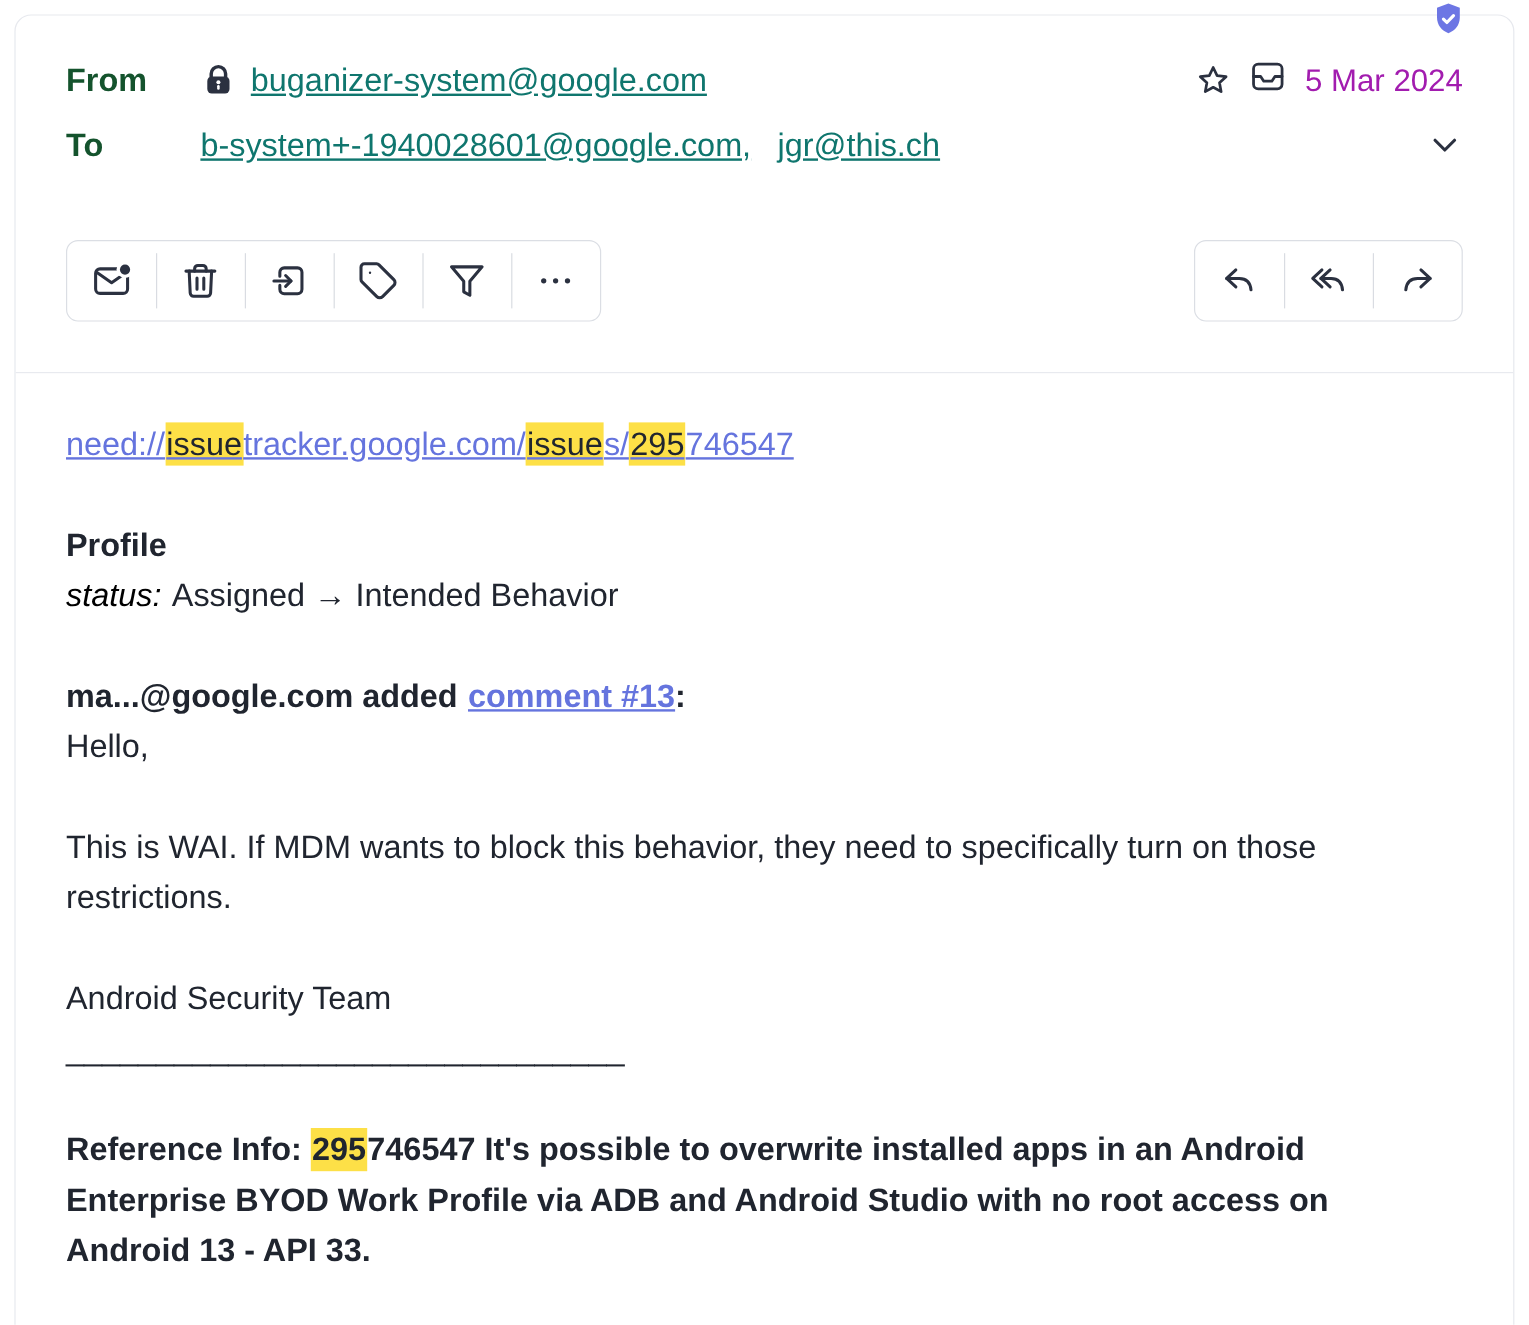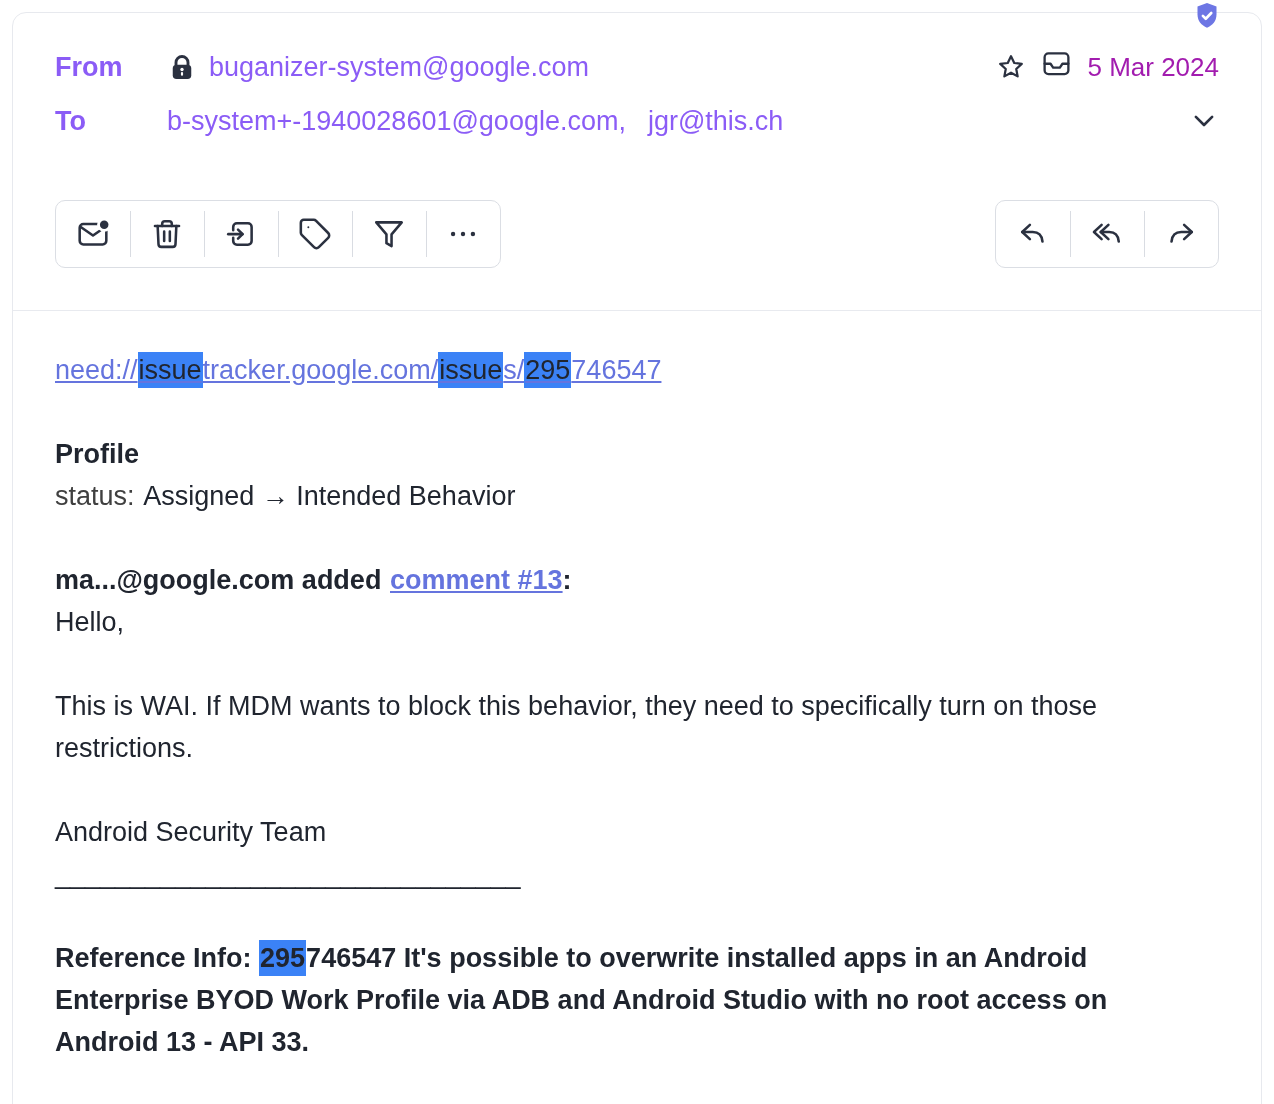--- a/index.html
+++ b/index.html
@@ -14,22 +14,22 @@
     position: absolute; left: 12px; top: 12px;
     width: 1250px; height: 1400px;
     border: 1px solid #e7e9ee; border-radius: 14px;
     background: #fff;
   }
   .badge {
     position: absolute; left: 1192px; top: 0px; width: 30px; height: 32px; z-index: 3;
   }
   .card-header { padding: 27px 42px 42px 42px; border-bottom: 1px solid #e8eaef; }
   .hrow { display: flex; align-items: center; height: 54px; }
-  .hlabel { width: 112px; font-size: 27px; font-weight: 700; color: #8b5cf6; }
-  .hvalue { display: flex; align-items: flex-end; font-size: 27px; color: #8b5cf6; }
+  .hlabel { width: 112px; font-size: 27px; font-weight: 700; color: #14532d; }
+  .hvalue { display: flex; align-items: flex-start; font-size: 27px; color: #0f766e; text-decoration: underline; }
   .lock { margin-right: 12px; display: inline-flex; }
   .to-secondary { margin-left: 22px; }
   .hmeta { margin-left: auto; display: flex; align-items: center; gap: 15px; font-size: 26px; color: #a21caf; }
   .icon-btn { background: none; border: none; padding: 0; display: inline-flex; align-items: center; cursor: pointer; }
   .chev { margin-left: auto; }
 
   .toolbar-row { margin-top: 52px; display: flex; justify-content: space-between; align-items: center; }
   .tool-group { display: inline-flex; border: 1px solid #dbdee4; border-radius: 10px; background: #fff; }
   .tool-btn {
     width: 74px; height: 66px; display: flex; align-items: center; justify-content: center;
@@ -39,22 +39,22 @@
     content: ""; position: absolute; left: -0.5px; top: 10px; bottom: 10px;
     width: 1px; background: #d9dce2;
   }
   svg.stroke { fill: none; stroke: #2b3140; stroke-width: 1.8; stroke-linecap: round; stroke-linejoin: round; }
 
   .email-body { padding: 38px 42px 0 42px; font-size: 27px; line-height: 42px; color: #20252f; }
   .para { margin: 42px 0 0 0; }
   .para:first-child { margin-top: 0; }
   a.link { color: #6574de; text-decoration: underline; cursor: pointer; }
   a.link .hl { color: #20252f; }
-  .hl { background: #3b82f6; padding: 3px 1px; }
-  .muted { color: #404040; }
+  .hl { background: #fde047; padding: 3px 1px; }
+  .muted { color: #000000; font-style: italic; }
   .sp-l { margin-left: 0.32em; }
   .sp-r { margin-right: 0.32em; }
   b, strong, .bold { font-weight: 700; }
   .para-reference { max-width: 1130px; }
 </style>
 </head>
 <body>
 
 <span class="badge">
   <svg width="30" height="32" viewBox="0 0 24 24">

